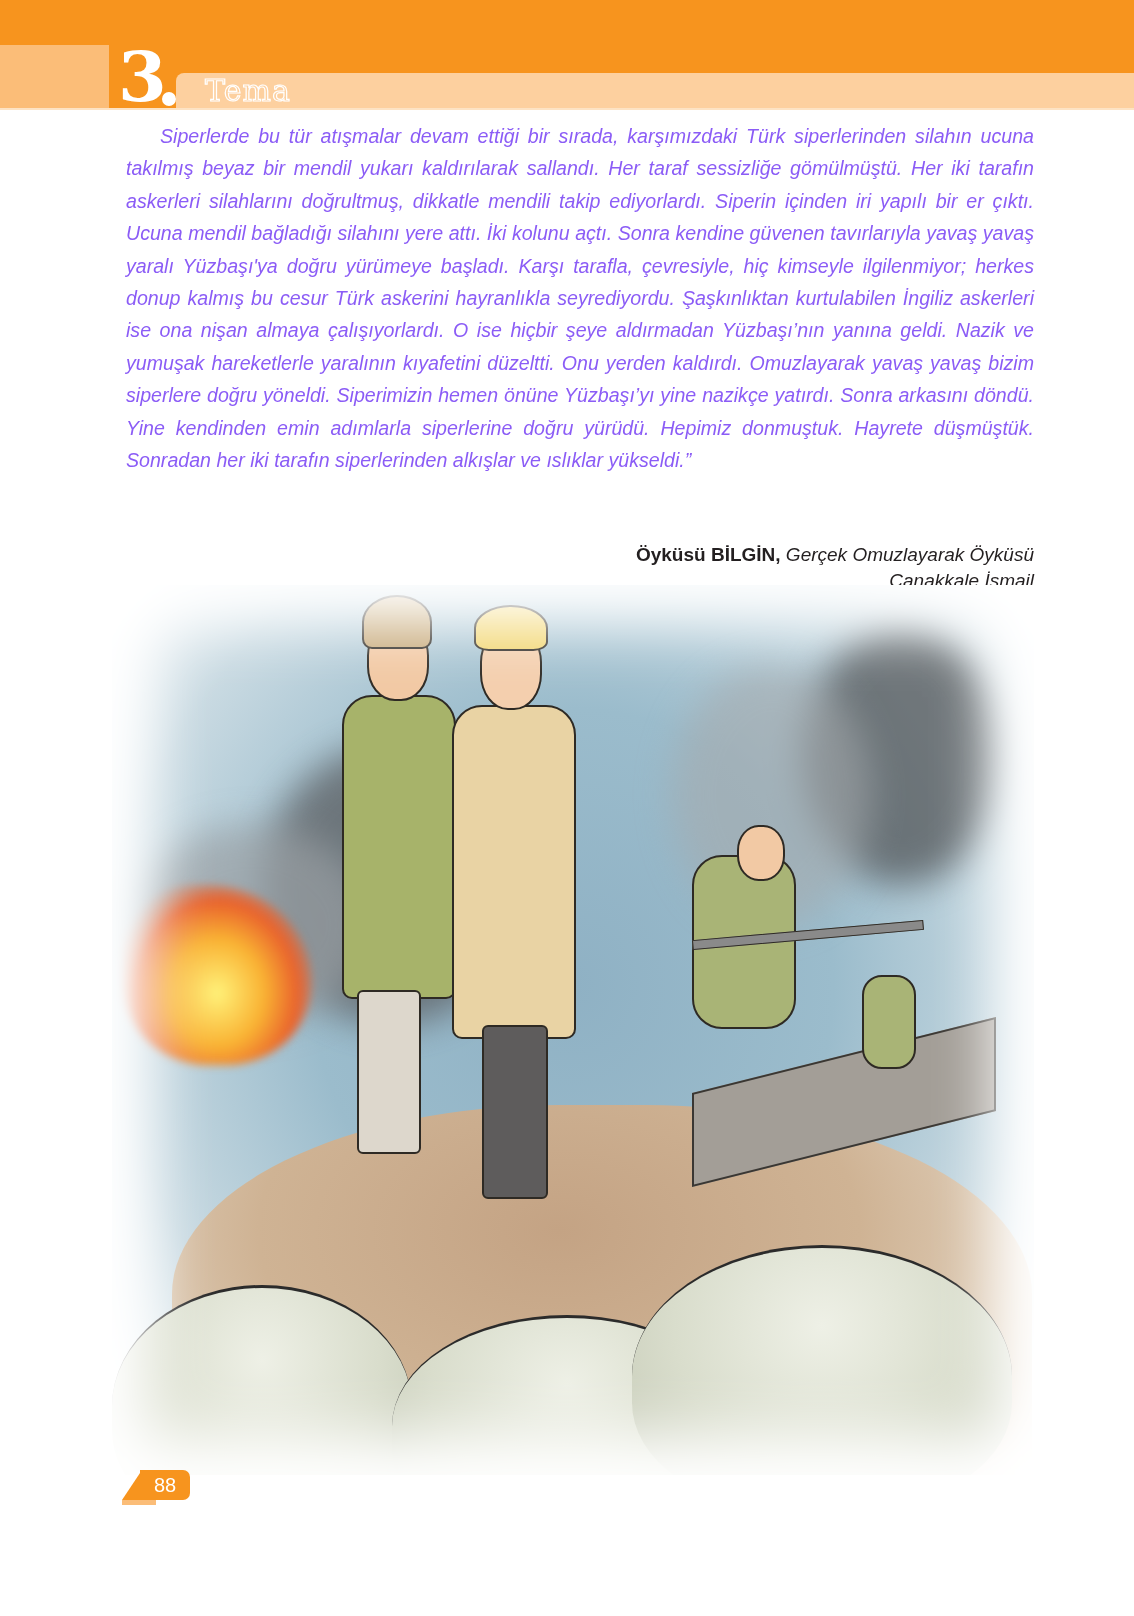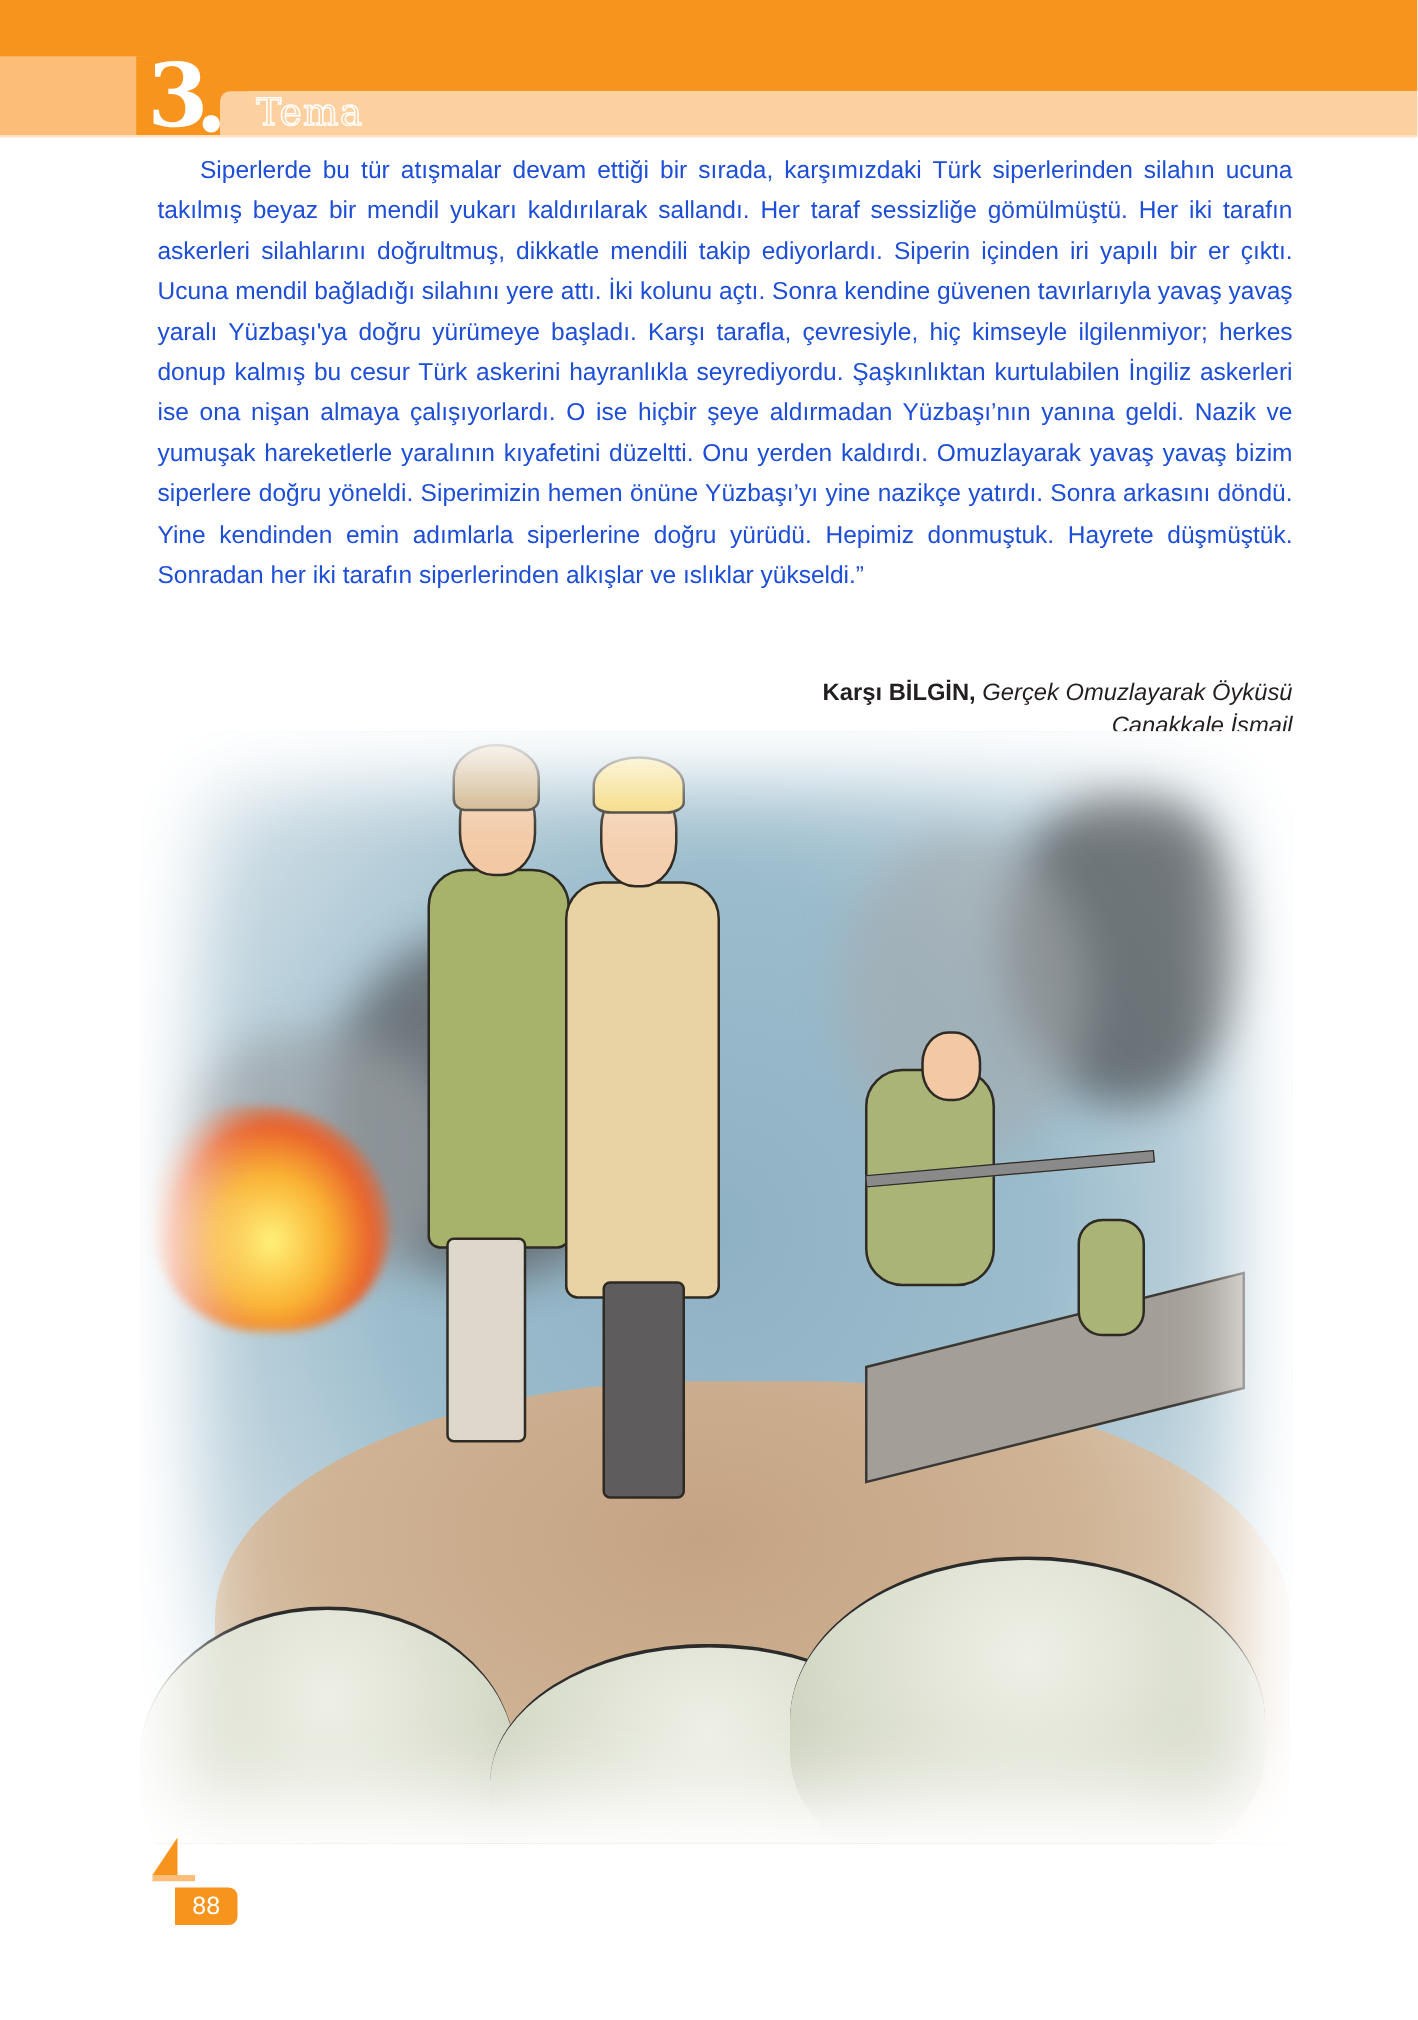--- a/index.html
+++ b/index.html
@@ -14,21 +14,21 @@
     .header-line { position: absolute; left: 0; top: 108px; width: 1134px; height: 2px; background: #fde3c4; }
     .theme-number {
       position: absolute; left: 118px; top: 44px; font-family: "DejaVu Serif", serif; font-weight: bold;
       font-size: 70px; line-height: 66px; color: #ffffff; letter-spacing: -2px;
     }
     .theme-dot { position: absolute; left: 162px; top: 92px; width: 14px; height: 14px; border-radius: 50%; background: #ffffff; }
     .theme-label {
       position: absolute; left: 205px; top: 74px; font-family: "DejaVu Serif", serif; font-weight: normal;
       font-size: 30px; line-height: 34px; color: #fdd09f; -webkit-text-stroke: 1.2px #ffffff; letter-spacing: 1px;
     }
-    .body-text { position: absolute; left: 126px; top: 120px; width: 908px; font-size: 19.6px; line-height: 32.4px; text-align: justify; color: #1d4ed8; }
+    .body-text { position: absolute; left: 126px; top: 120px; width: 908px; font-size: 19.6px; line-height: 32.4px; text-align: justify; color: #8b5cf6; font-style: italic; }
     .body-text p { margin: 0; }
     .indent { text-indent: 34px; }
     .citation { position: absolute; right: 100px; top: 542px; text-align: right; font-size: 19px; line-height: 26px; color: #231f20; }
     .citation b { font-weight: bold; }
     .citation i { font-style: italic; }
     .illustration { position: absolute; left: 112px; top: 585px; width: 922px; height: 890px; overflow: hidden; }
     .sky {
       position: absolute; inset: 0;
       background: radial-gradient(ellipse at 50% 45%, #8fb1c4 0%, #9bbccc 40%, #c9dae2 70%, #ffffff 92%);
     }
@@ -41,21 +41,21 @@
     .fire {
       position: absolute; left: 10px; top: 300px; width: 190px; height: 180px;
       background: radial-gradient(ellipse at 50% 60%, #fff27a 0%, #f9b233 35%, #e9622c 60%, rgba(220,90,40,0) 80%);
       filter: blur(4px); border-radius: 40% 60% 50% 50%;
     }
     .sandbag { position: absolute; border-radius: 50% 50% 40% 40%; background: radial-gradient(ellipse at 50% 30%, #eef0e6 0%, #d9ddcc 55%, #c3c8b4 100%); border-top: 3px solid #2b2b2b; }
     .figure-part { position: absolute; border: 2px solid #2e2a24; }
     .vignette { position: absolute; inset: 0; box-shadow: inset 0 0 60px 40px #ffffff; pointer-events: none; }
     .page-tab {
       position: absolute; left: 140px; top: 1470px; width: 50px; height: 30px; background: #f7941e;
-      border-radius: 0 7px 7px 0; color: #ffffff; font-size: 20px; line-height: 30px; text-align: center; margin-top: 40px;
+      border-radius: 0 7px 7px 0; color: #ffffff; font-size: 20px; line-height: 30px; text-align: center;
     }
     .page-tab-tri { position: absolute; left: 122px; top: 1470px; width: 0; height: 0; border-bottom: 30px solid #f7941e; border-left: 20px solid transparent; }
     .page-tab-foot { position: absolute; left: 122px; top: 1500px; width: 34px; height: 5px; background: #fbbd78; }
   </style>
 </head>
 <body>
 
 <div class="header-band"></div>
 <div class="header-light-left"></div>
 <div class="header-orange-block"></div>
@@ -64,21 +64,21 @@
 <div class="theme-number">3</div>
 <div class="theme-dot"></div>
 <div class="theme-label">Tema</div>
 
 <div class="body-text">
   <p class="indent">Siperlerde bu tür atışmalar devam ettiği bir sırada, karşımızdaki Türk siperlerinden silahın ucuna takılmış beyaz bir mendil yukarı kaldırılarak sallandı. Her taraf sessizliğe gömülmüştü. Her iki tarafın askerleri silahlarını doğrultmuş, dikkatle mendili takip ediyorlardı. Siperin içinden iri yapılı bir er çıktı. Ucuna mendil bağladığı silahını yere attı. İki kolunu açtı. Sonra kendine güvenen tavırlarıyla yavaş yavaş yaralı Yüzbaşı'ya doğru yürümeye başladı. Karşı tarafla, çevresiyle, hiç kimseyle ilgilenmiyor; herkes donup kalmış bu cesur Türk askerini hayranlıkla seyrediyordu. Şaşkınlıktan kurtulabilen İngiliz askerleri ise ona nişan almaya çalışıyorlardı. O ise hiçbir şeye aldırmadan Yüzbaşı’nın yanına geldi. Nazik ve yumuşak hareketlerle yaralının kıyafetini düzeltti. Onu yerden kaldırdı. Omuzlayarak yavaş yavaş bizim siperlere doğru yöneldi. Siperimizin hemen önüne Yüzbaşı’yı yine nazikçe yatırdı. Sonra arkasını döndü. Yine kendinden emin adımlarla siperlerine doğru yürüdü. Hepimiz donmuştuk. Hayrete düşmüştük. Sonradan her iki tarafın siperlerinden alkışlar ve ıslıklar yükseldi.”</p>
 </div>
 
 <div class="citation">
   <div>
-    <b>Karşı BİLGİN,</b>
+    <b>Öyküsü BİLGİN,</b>
     <i>Gerçek Omuzlayarak Öyküsü</i>
   </div>
   <div>
     <i>Çanakkale İsmail</i>
   </div>
 </div>
 
 <div class="illustration">
   <div class="sky"></div>
   <div class="smoke" style="left:150px;top:160px;width:260px;height:280px;background:#5b5d60;opacity:.75;"></div>

